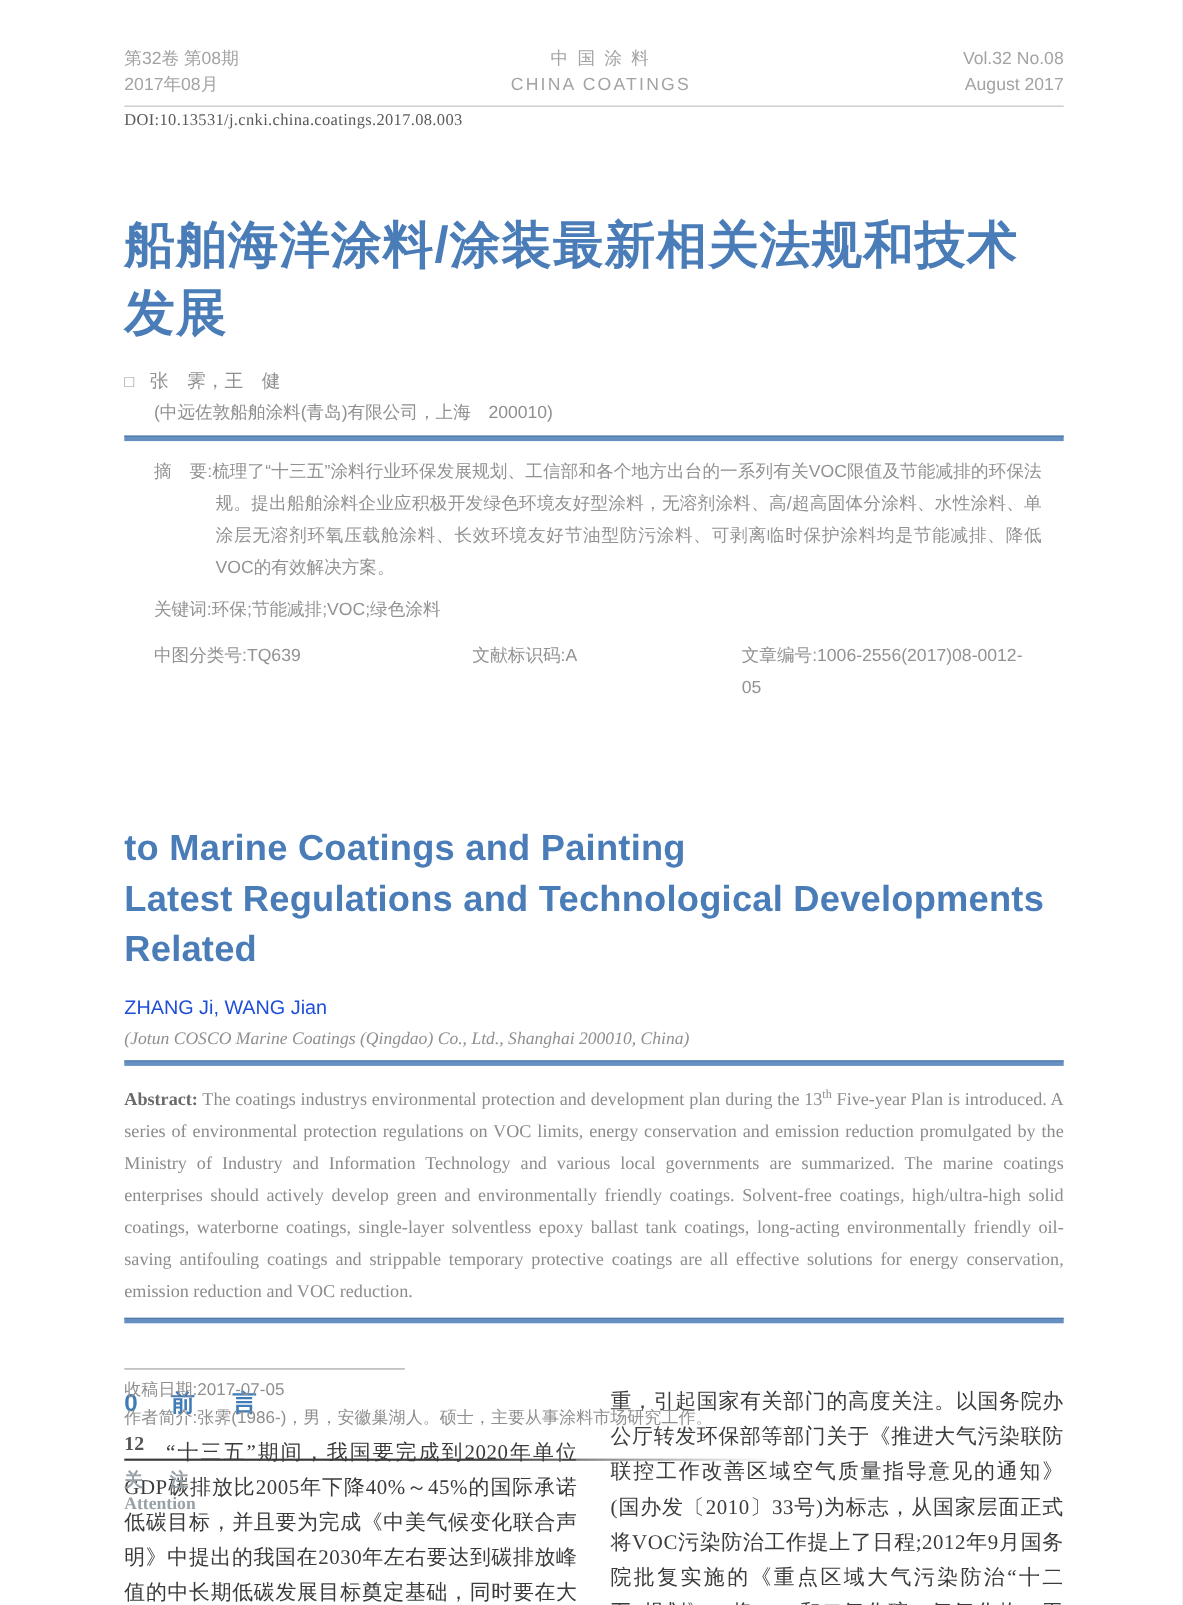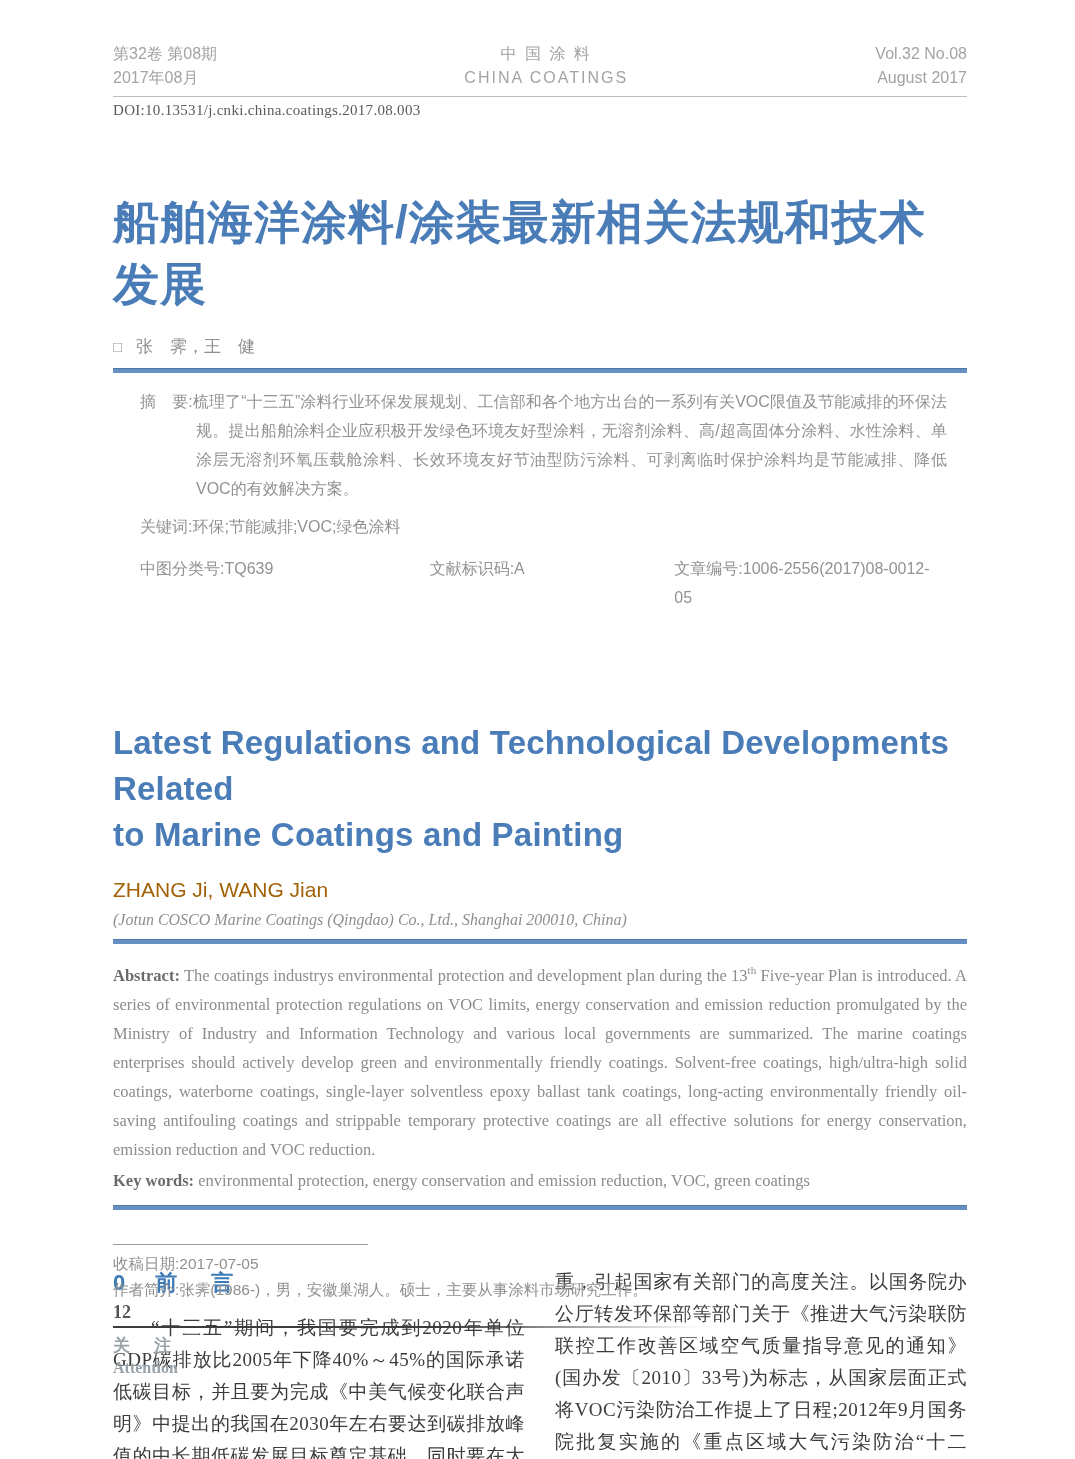--- a/index.html
+++ b/index.html
@@ -51,21 +51,21 @@
   .clc-row { margin-top:13px; display:flex; }
   .clc-row .c1 { width:290px; }
   .clc-row .c2 { width:245px; }
 
   
   .title-en {
     margin-top:108px;
     font-size:33px; font-weight:bold; color:#4a7db8;
     line-height:46px; letter-spacing:.2px;
   }
-  .authors-en { margin-top:20px; color:#a16207; font-size:21px; }
+  .authors-en { margin-top:20px; color:#1d4ed8; font-size:18px; }
   .affil-en { margin-top:9px; color:#8f8f8f; font-size:16px;
               font-family:"Liberation Serif", serif; font-style:italic; }
   .abstract-en {
     margin-top:12px;
     font-family:"Liberation Serif", serif;
     font-size:16.5px; color:#8c8c8c; line-height:29px;
     text-align:justify;
   }
   .abstract-en .lbl, .kw-en .lbl { font-weight:bold; color:#6a6a6a; }
   sup { font-size:11px; }
@@ -123,44 +123,44 @@
         <div>Vol.32  No.08</div>
         <div>August  2017</div>
       </div>
     </div>
     <div class="doi">DOI:10.13531/j.cnki.china.coatings.2017.08.003</div>
 
     <h1 class="title-cn">船舶海洋涂料/涂装最新相关法规和技术发展</h1>
     <div class="byline">
       <span class="marker">□</span><span>张　霁，王　健</span>
     </div>
+    <div class="affil-cn">(中远佐敦船舶涂料(青岛)有限公司，上海　200010)</div>
 
     <div class="rule"></div>
 
     <div class="front">
       <p class="hang"><span>摘　要:</span><span>梳理了“十三五”涂料行业环保发展规划、工信部和各个地方出台的一系列有关VOC限值及节能减排的环保法规。提出船舶涂料企业应积极开发绿色环境友好型涂料，无溶剂涂料、高/超高固体分涂料、水性涂料、单涂层无溶剂环氧压载舱涂料、长效环境友好节油型防污涂料、可剥离临时保护涂料均是节能减排、降低VOC的有效解决方案。</span></p>
       <p class="kw"><span>关键词:</span><span>环保;节能减排;VOC;绿色涂料</span></p>
       <div class="clc-row">
         <span class="c1"><span>中图分类号:</span><span>TQ639</span></span>
         <span class="c2"><span>文献标识码:</span><span>A</span></span>
         <span class="c3"><span>文章编号:</span><span>1006-2556(2017)08-0012-05</span></span>
       </div>
     </div>
 
     <h2 class="title-en">
+      <div>to Marine Coatings and Painting</div>
       <div>Latest Regulations and Technological Developments Related</div>
-      <div>to Marine Coatings and Painting</div>
     </h2>
     <div class="authors-en">ZHANG Ji, WANG Jian</div>
     <div class="affil-en">(Jotun COSCO Marine Coatings (Qingdao) Co., Ltd., Shanghai 200010, China)</div>
 
     <div class="rule"></div>
 
     <p class="abstract-en"><span class="lbl">Abstract:</span><span> The coatings industrys environmental protection and development plan during the 13</span><sup>th</sup><span> Five-year Plan is introduced. A series of environmental protection regulations on VOC limits, energy conservation and emission reduction promulgated by the Ministry of Industry and Information Technology and various local governments are summarized. The marine coatings enterprises should actively develop green and environmentally friendly coatings. Solvent-free coatings, high/ultra-high solid coatings, waterborne coatings, single-layer solventless epoxy ballast tank coatings, long-acting environmentally friendly oil-saving antifouling coatings and strippable temporary protective coatings are all effective solutions for energy conservation, emission reduction and VOC reduction.</span></p>
-    <p class="kw-en"><span class="lbl">Key words:</span><span> environmental protection, energy conservation and emission reduction, VOC, green  coatings</span></p>
 
     <div class="rule"></div>
 
     <div class="section-h">
       <span class="no">0</span><span class="tt">前 言</span>
     </div>
     <div class="columns">
       <div class="col">
         <p>“十三五”期间，我国要完成到2020年单位GDP碳排放比2005年下降40%～45%的国际承诺低碳目标，并且要为完成《中美气候变化联合声明》中提出的我国在2030年左右要达到碳排放峰值的中长期低碳发展目标奠定基础，同时要在大气污染防治等环境指标方面取得明显成效。</p>
 

